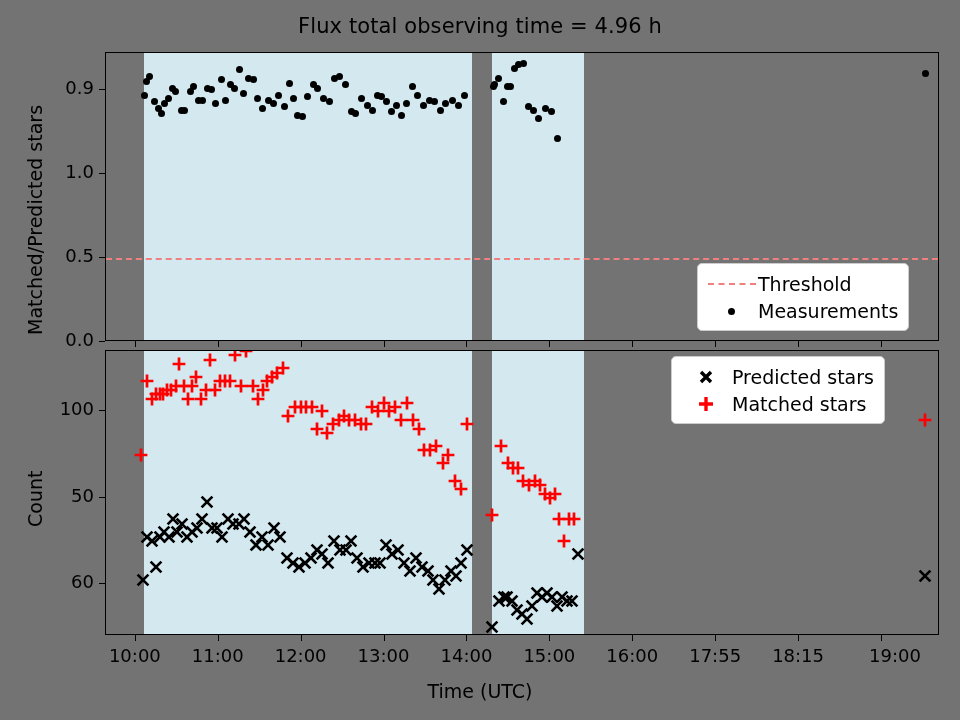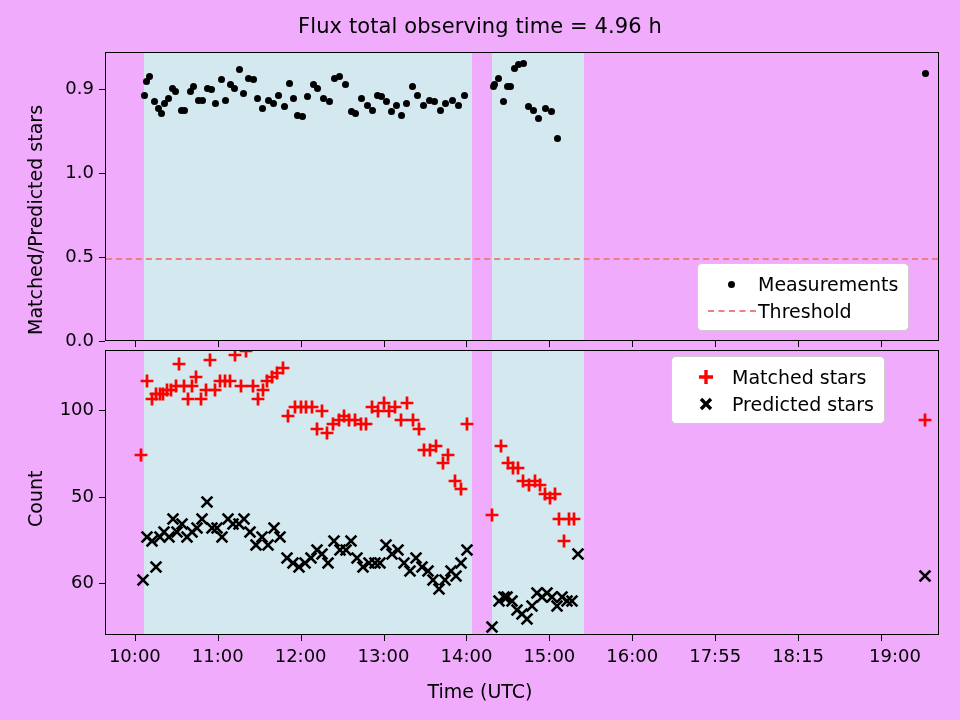--- a/index.html
+++ b/index.html
@@ -11,21 +11,21 @@
     width: 960px;
     height: 720px;
     font-family: "DejaVu Sans", sans-serif;
     color: #000000;
     overflow: hidden;
   }
   #figure {
     position: relative;
     width: 960px;
     height: 720px;
-    background: #f0abfc;
+    background: #737373;
   }
   .title {
     position: absolute;
     left: 0;
     top: 14px;
     width: 960px;
     text-align: center;
     font-size: 21px;
     color: #000;
     letter-spacing: 0.1px;
@@ -261,29 +261,29 @@
       <div class="ytick" style="left: 99px; top: 172.977px;"></div>
       <div class="ylabel-t" style="right: 866px; top: 160.977px; width: 80px;">1.0</div>
       <div class="ytick" style="left: 99px; top: 88.9651px;"></div>
       <div class="ylabel-t" style="right: 866px; top: 76.9651px; width: 80px;">0.9</div>
     </div>
   <div class="axis-name-y" id="ylabel-top" style="left: 24px; top: 335px;">Matched/Predicted stars</div>
 
   <div class="legend" id="legend-top" style="left: 697px; top: 263px;">
     <div class="legend-row">
       <span class="legend-key">
-        <span class="dot-key"></span>
-      </span>
-      <span class="legend-text">Measurements</span>
+        <span class="dash-key"></span>
+      </span>
+      <span class="legend-text">Threshold</span>
     </div>
     <div class="legend-row">
       <span class="legend-key">
-        <span class="dash-key"></span>
-      </span>
-      <span class="legend-text">Threshold</span>
+        <span class="dot-key"></span>
+      </span>
+      <span class="legend-text">Measurements</span>
     </div>
   </div>
 
   <div class="panel" id="panel-bottom">
       <div class="band" style="left: 38.1352px; width: 327.465px; background: rgb(211, 232, 239);"></div>
       <div class="band" style="left: 386.326px; width: 91.1928px; background: rgb(211, 232, 239);"></div>
       <span class="mk" style="left: 34.8191px; top: 103.636px;">
         <svg width="16" height="16" viewBox="0 0 16 16">
           <path d="M8 1.6 L8 14.4 M1.6 8 L14.4 8" stroke="#ff0000" stroke-width="2.7" fill="none"></path>
         </svg>
@@ -1086,32 +1086,32 @@
       <div class="ylabel-t" style="right: 866px; top: 484.818px; width: 80px;">50</div>
       <div class="ytick" style="left: 99px; top: 410.455px;"></div>
       <div class="ylabel-t" style="right: 866px; top: 398.455px; width: 80px;">100</div>
     </div>
   <div class="axis-name-y" id="ylabel-bottom" style="left: 24px; top: 526.5px;">Count</div>
 
   <div class="legend" id="legend-bottom" style="left: 671px; top: 356px;">
     <div class="legend-row">
       <span class="legend-key">
         <svg width="52" height="22" viewBox="0 0 52 22">
-          <path d="M26 4 L26 18 M19 11 L33 11" stroke="#ff0000" stroke-width="3.4" fill="none"></path>
-        </svg>
-      </span>
-      <span class="legend-text">Matched stars</span>
+          <path d="M21 6 L31 16 M31 6 L21 16" stroke="#000000" stroke-width="3.4" fill="none"></path>
+        </svg>
+      </span>
+      <span class="legend-text">Predicted stars</span>
     </div>
     <div class="legend-row">
       <span class="legend-key">
         <svg width="52" height="22" viewBox="0 0 52 22">
-          <path d="M21 6 L31 16 M31 6 L21 16" stroke="#000000" stroke-width="3.4" fill="none"></path>
-        </svg>
-      </span>
-      <span class="legend-text">Predicted stars</span>
+          <path d="M26 4 L26 18 M19 11 L33 11" stroke="#ff0000" stroke-width="3.4" fill="none"></path>
+        </svg>
+      </span>
+      <span class="legend-text">Matched stars</span>
     </div>
   </div>
 
   <div id="xticks">
       <div class="xtick" style="left: 134.845px; top: 635px;"></div>
       <div class="xtick" style="left: 134.845px; top: 341px;"></div>
       <div class="xlabel-t" style="left: 94.8449px; width: 80px; top: 645px;">10:00</div>
       <div class="xtick" style="left: 217.748px; top: 635px;"></div>
       <div class="xtick" style="left: 217.748px; top: 341px;"></div>
       <div class="xlabel-t" style="left: 177.748px; width: 80px; top: 645px;">11:00</div>

